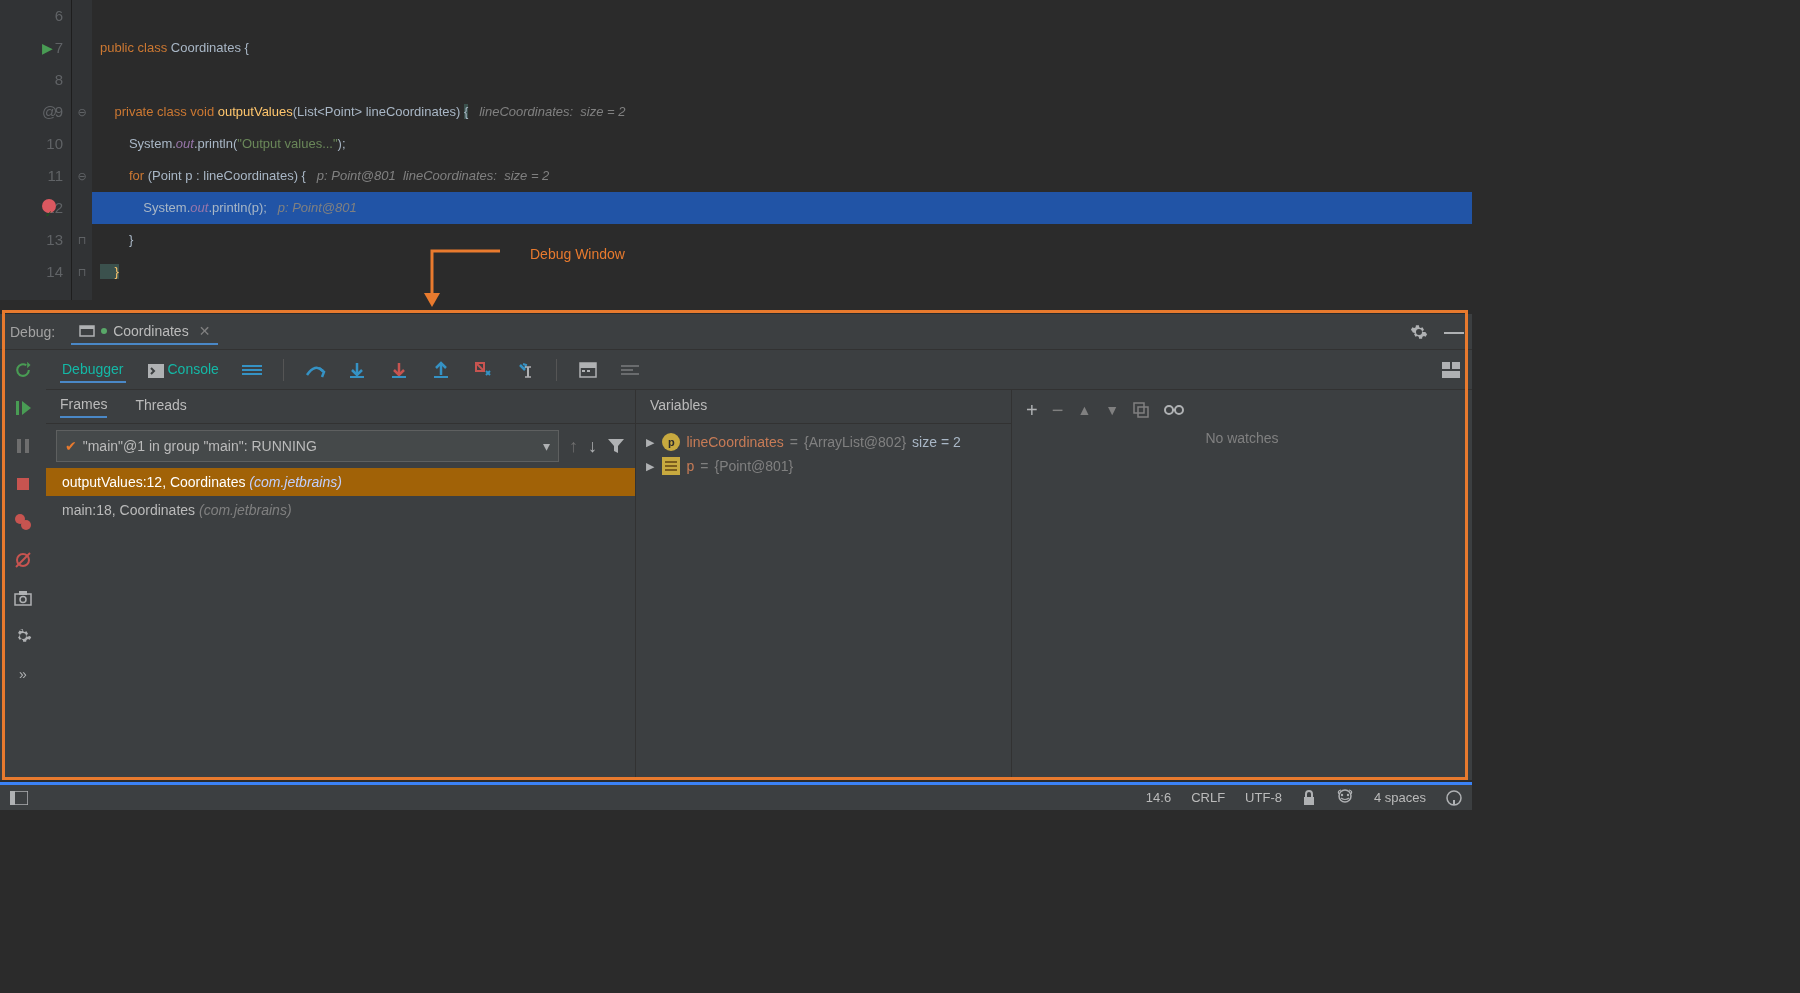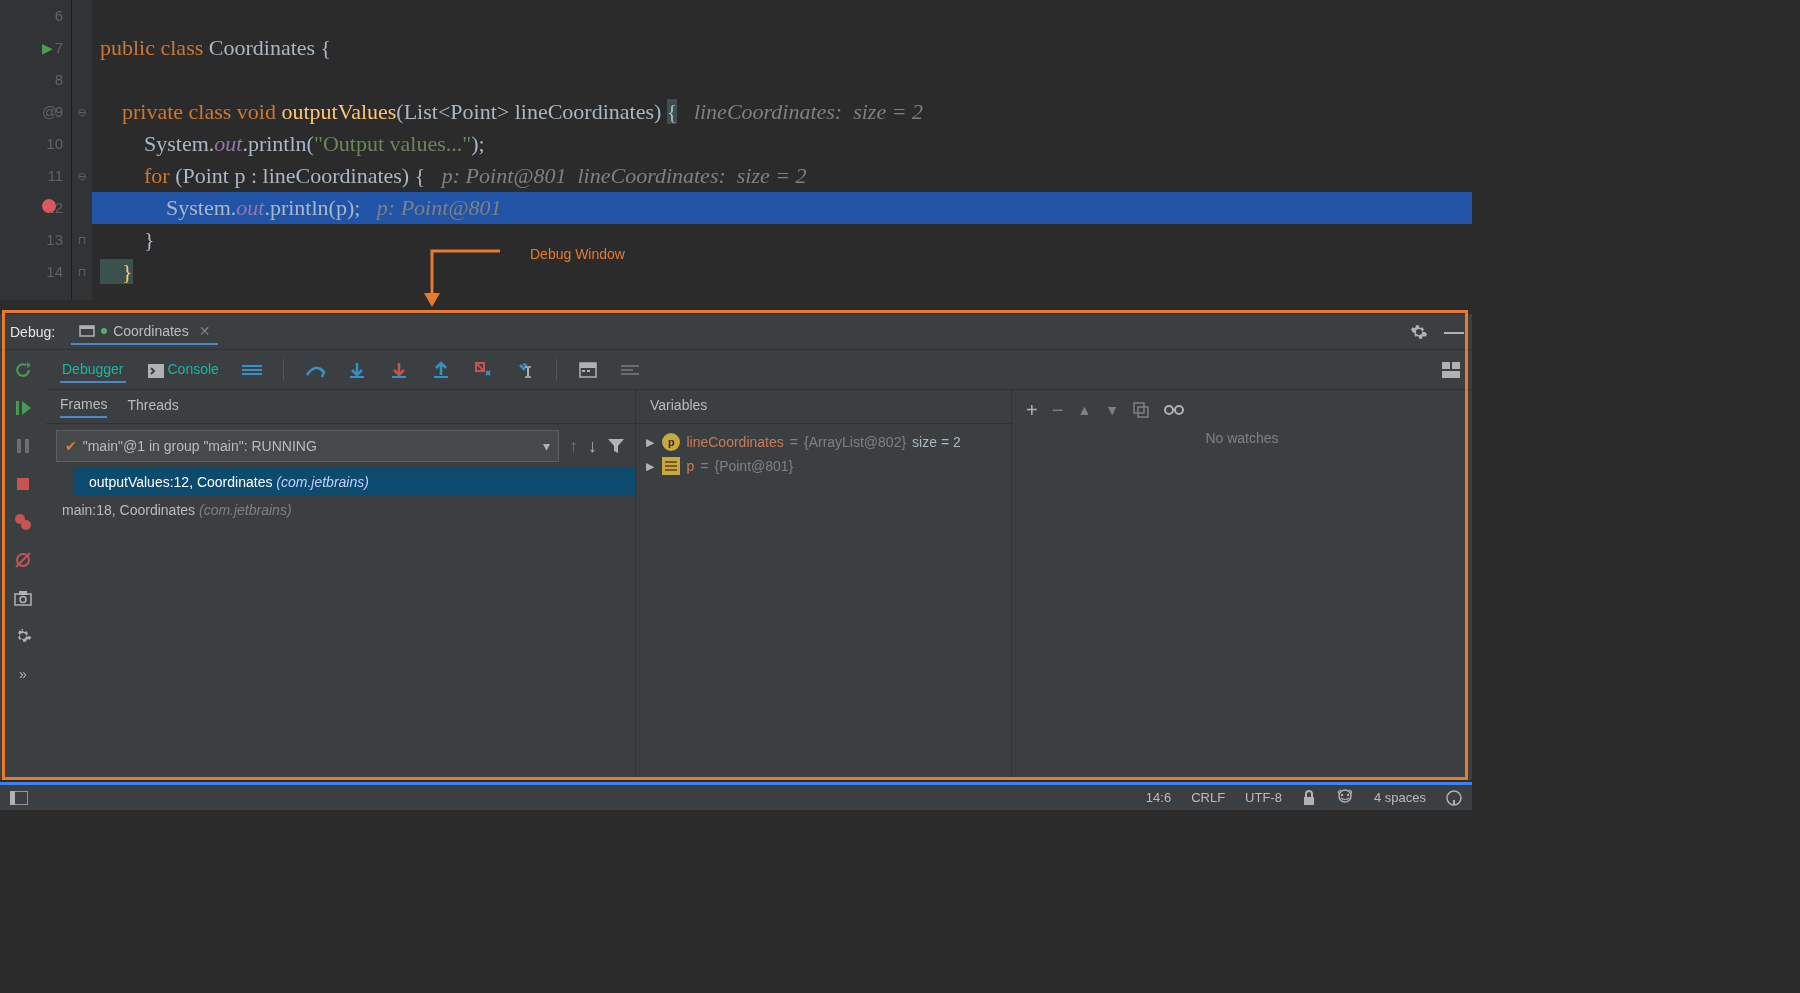--- a/index.html
+++ b/index.html
@@ -38,22 +38,22 @@
 .run-tri { color: #499c54; font-size: 14px; }
 .bp-icon { width: 14px; height: 14px; border-radius: 50%; background: #db5860; display: inline-block; position: relative; }
 .bp-icon::after { content: "✓"; color: #1a5e1a; position: absolute; font-size: 9px; left: 3px; top: -1px; }
 .fold-gutter {
   width: 20px;
   background: #313335;
 }
 .fold-gutter div { height: 32px; display:flex; align-items:center; justify-content:center; color:#606366; font-size:11px;}
 .code-area {
   flex: 1;
-  font-family: Liberation Serif, serif;
-  font-size: 22px;
+  font-family: Liberation Sans, sans-serif;
+  font-size: 13px;
   position: relative;
 }
 .code-line {
   height: 32px;
   line-height: 32px;
   padding-left: 8px;
   white-space: pre;
 }
 .hl-exec { background: #2154a6; }
 .kw { color: #cc7832; }
@@ -97,21 +97,21 @@
   display: flex;
   flex-direction: column;
 }
 .dp-header {
   height: 36px;
   display: flex;
   align-items: center;
   padding-left: 10px;
   border-bottom: 1px solid #323232;
 }
-.dp-header .lbl { color: #e5e5e5; margin-right: 16px; }
+.dp-header .lbl { color: #a3a3a3; margin-right: 16px; }
 .dp-tab {
   display: flex; align-items: center; gap: 6px;
   padding: 4px 8px;
   border-bottom: 2px solid #4a88c7;
   color: #bbbbbb;
 }
 .dp-tab .green-dot { width:6px;height:6px;background:#59a869;border-radius:50%;}
 .dp-header .spacer { flex: 1; }
 .dp-header .icon { color:#afb1b3; margin: 0 8px; cursor:pointer;}
 .dp-body {
@@ -146,37 +146,37 @@
 .dp-toolbar .sep { width: 1px; height: 22px; background: #555; }
 .step-ic { width:22px; height:22px; display:flex;align-items:center;justify-content:center;cursor:pointer;}
 .dp-content {
   flex: 1;
   display: flex;
 }
 .frames-pane { width: 590px; background:#3c3f41; border-right:1px solid #323232;}
 .vars-pane { flex:1; background:#3c3f41; border-right:1px solid #323232;}
 .watches-pane { width: 460px; background:#3c3f41;}
 .pane-tabs {
-  height: 34px; display:flex; align-items:center; gap:20px; padding-left:14px;
+  height: 34px; display:flex; align-items:center; gap:28px; padding-left:14px;
   border-bottom: 1px solid #323232;
 }
 .pane-tabs .pt { color:#bbbbbb; cursor:pointer; padding-bottom:4px;}
 .pane-tabs .pt.active { border-bottom: 2px solid #4a88c7;}
 .frames-toolbar {
   height: 44px; display:flex; align-items:center; padding: 6px 10px; gap:10px;
 }
 .frames-dropdown {
   flex:1; height:32px; background:#45494a; border:1px solid #5e6060;
   display:flex; align-items:center; padding: 0 8px; gap:6px; color:#bbbbbb;
 }
 .check-ic { color:#e87a2e; }
 .frames-list .frame-item {
   padding: 6px 16px; cursor:pointer; color:#bbbbbb;
 }
-.frames-list .frame-item.sel { background:#0c4a6e; color:#fff;margin-left:27px;}
+.frames-list .frame-item.sel { background:#a16207; color:#fff;}
 .frames-list .pkg { color:#808080; font-style:italic;}
 .frames-list .frame-item.sel .pkg { color:#c0d0ff; }
 .vars-list { padding: 6px 10px; }
 .var-row { display:flex; align-items:center; gap:6px; padding:3px 0; }
 .tri { color:#afb1b3; font-size:11px; margin-right:2px; }
 .badge-p { width:18px;height:18px;border-radius:50%;background:#c7a93f;color:#2b2b2b;display:inline-flex;align-items:center;justify-content:center;font-size:11px;font-weight:bold;}
 .badge-f { width:18px;height:18px;background:#c7a93f;display:inline-flex;}
 .var-name { color:#c77b56; }
 .var-eq { color:#808080; }
 .var-val { color:#808080; }

